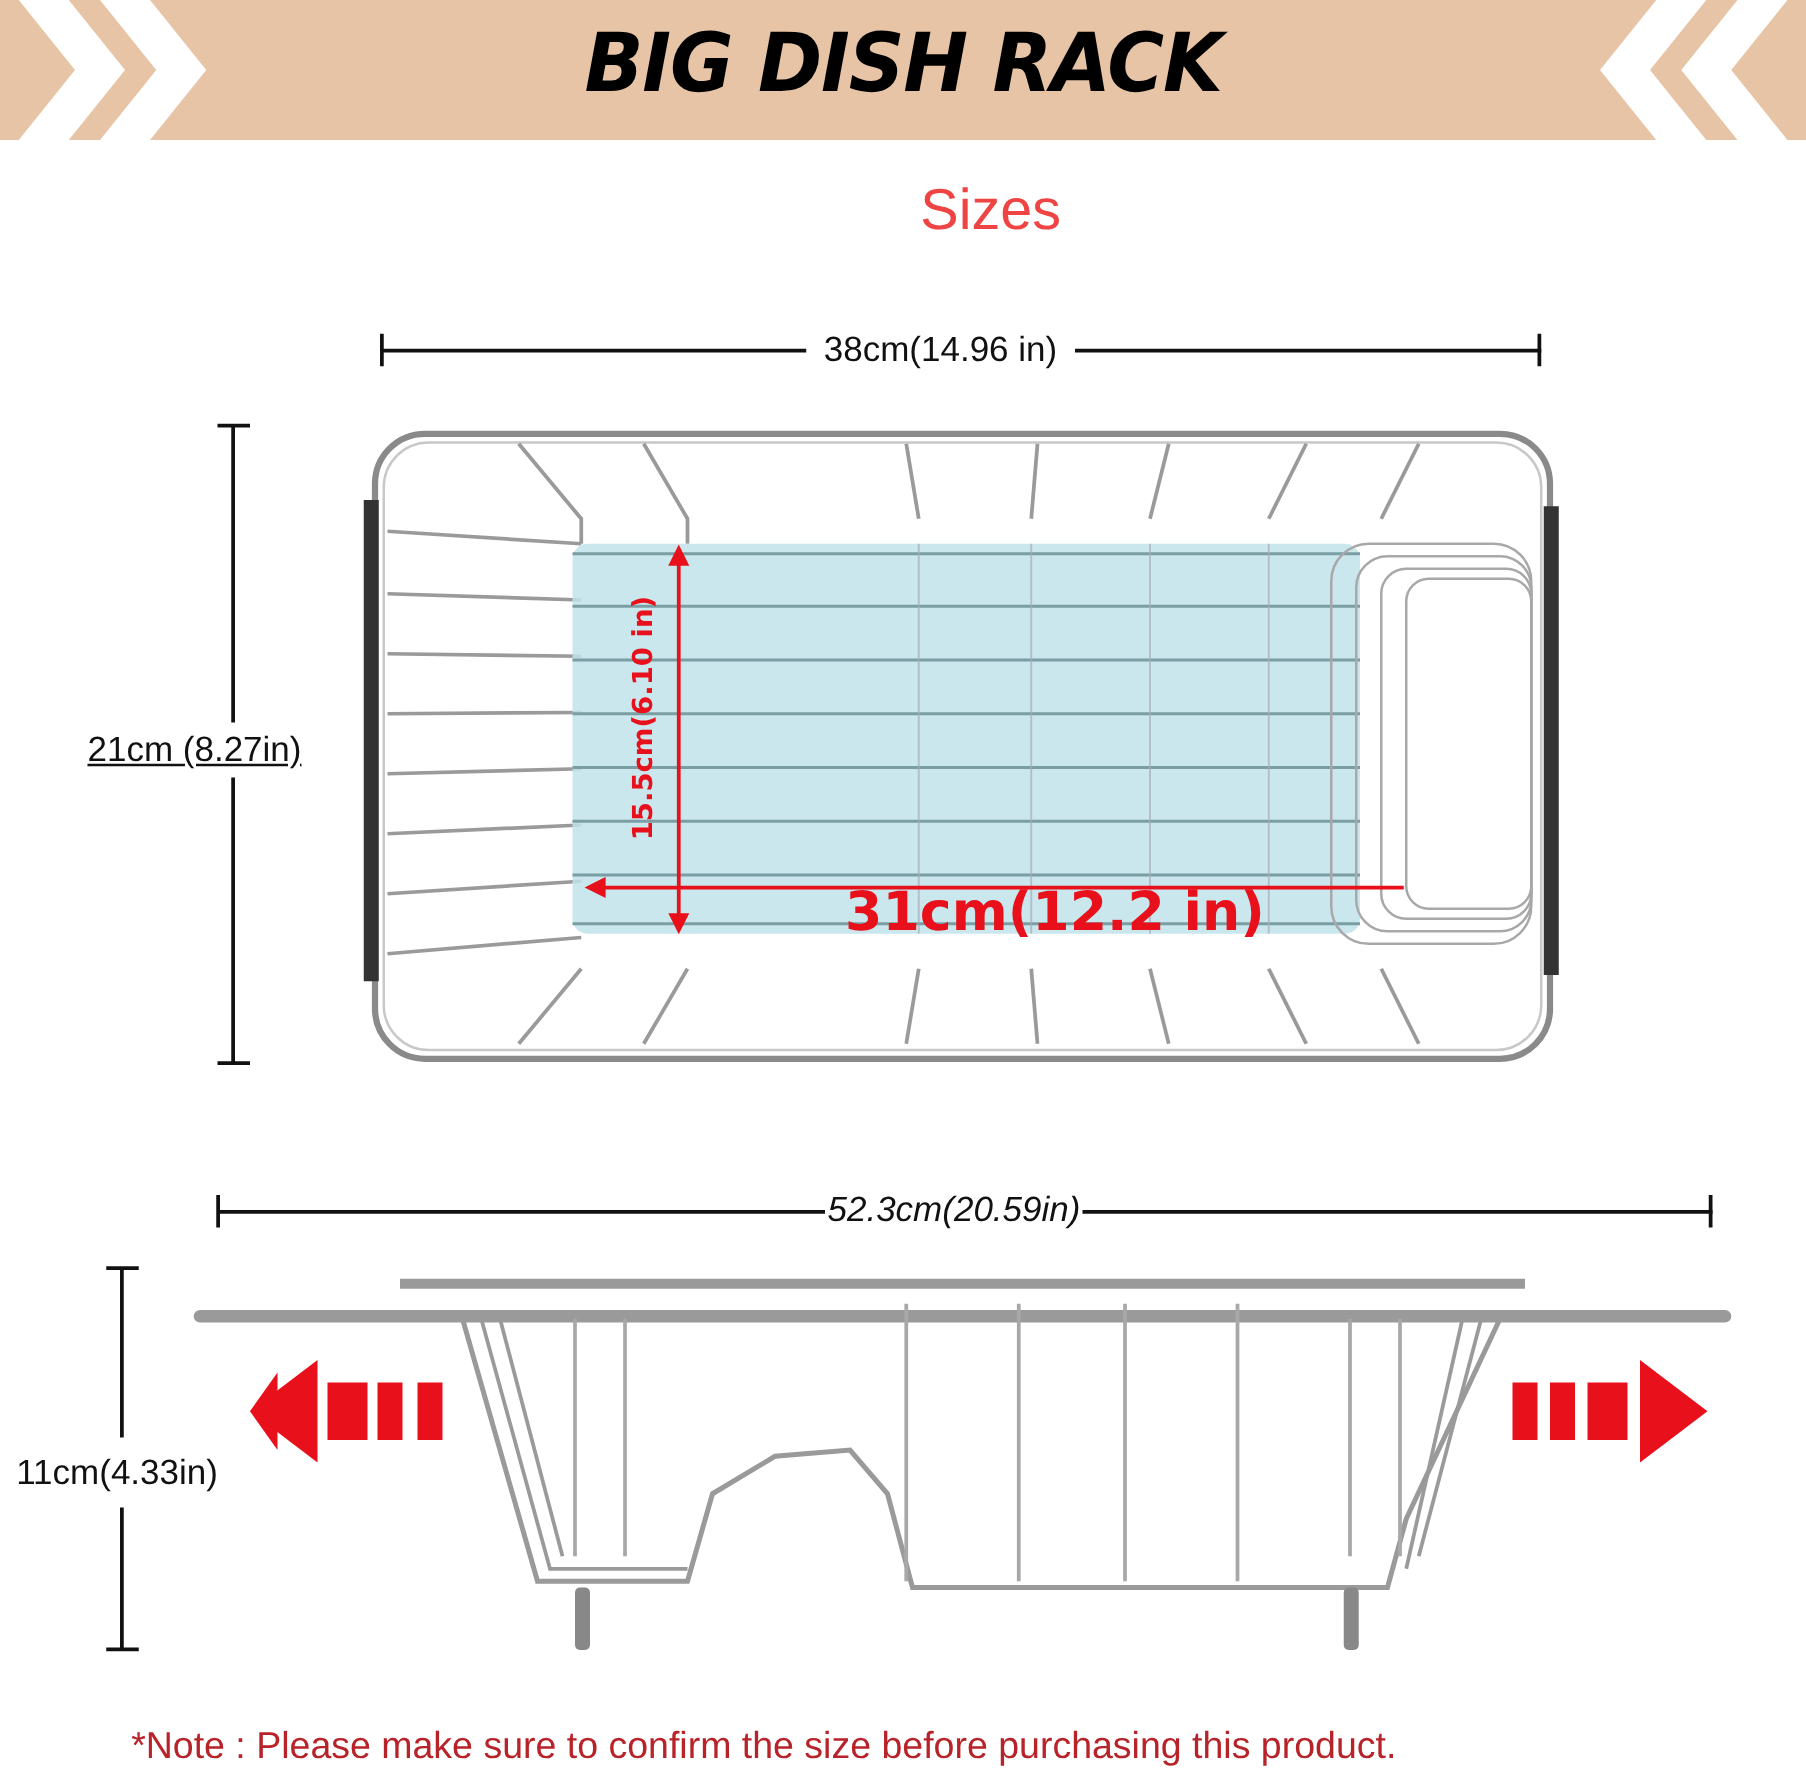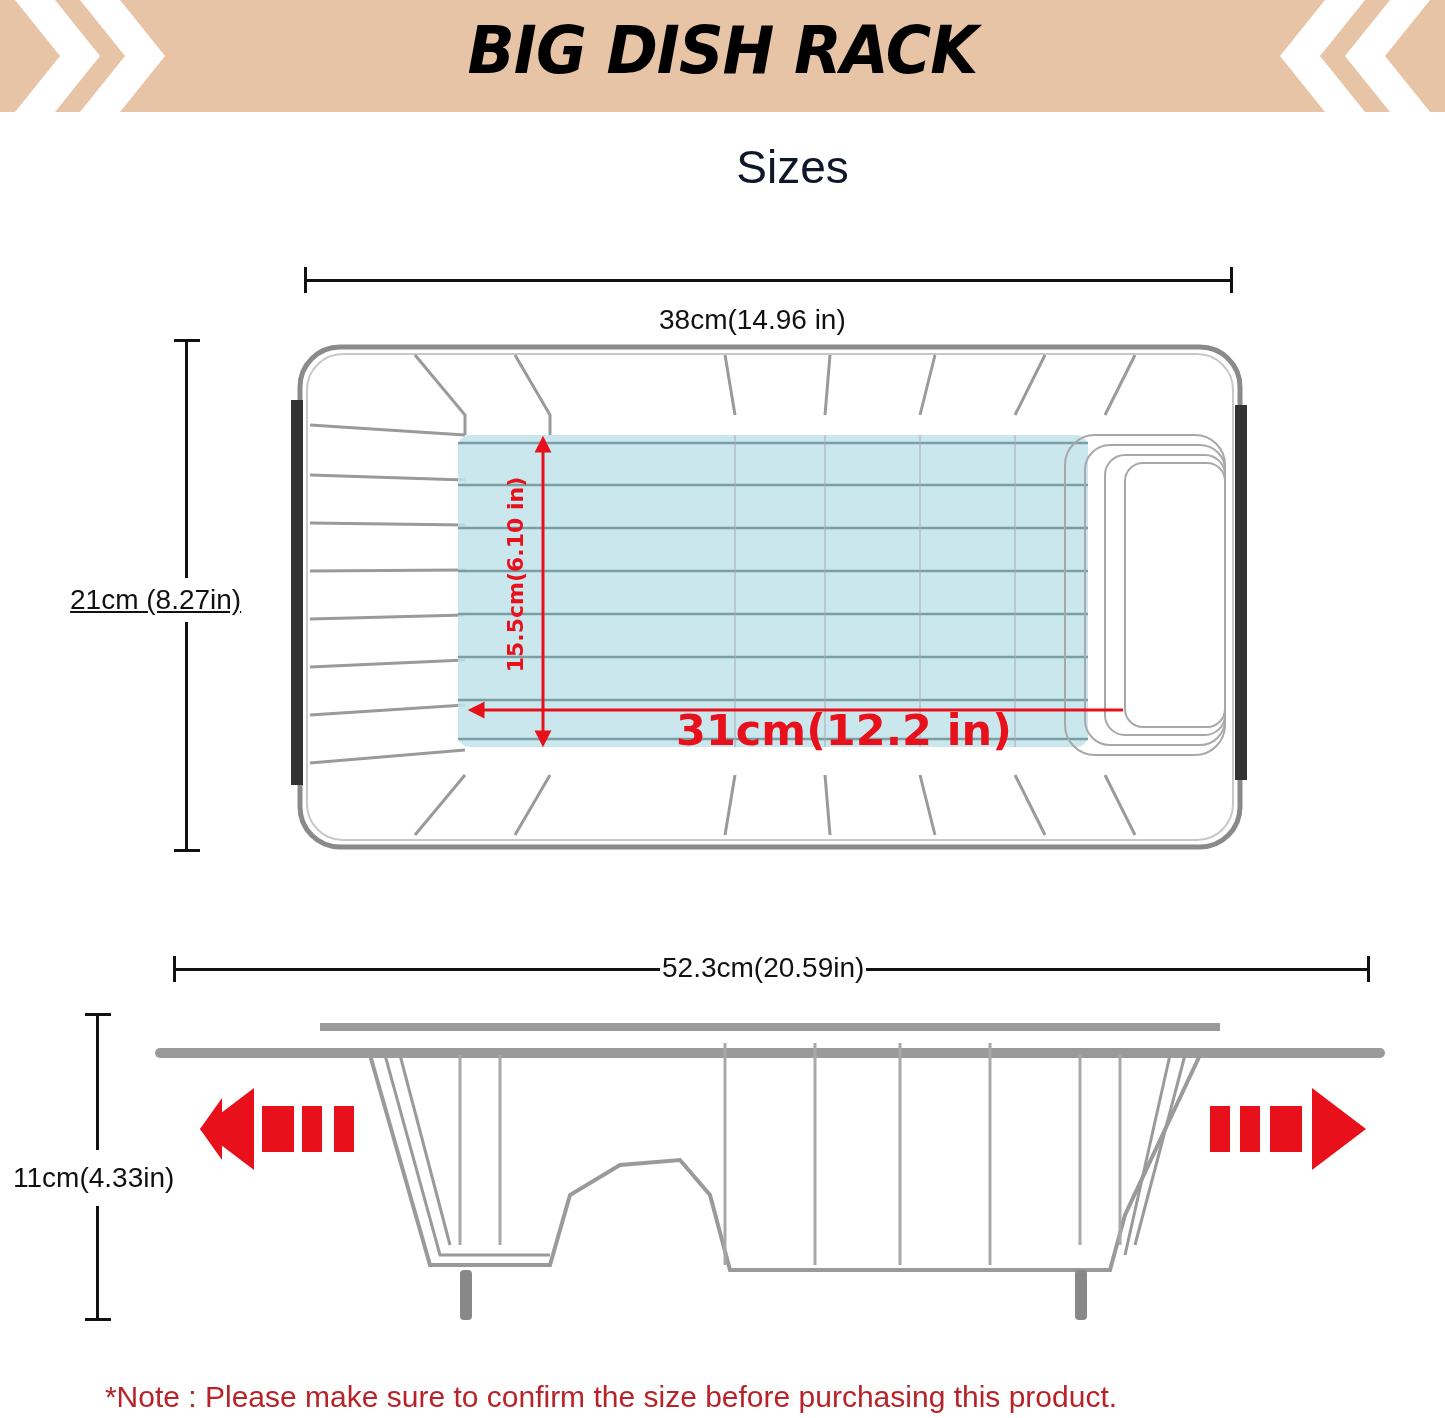--- a/index.html
+++ b/index.html
@@ -1,20 +1,20 @@
 <!DOCTYPE html>
 <html><head>
 <meta charset="utf-8">
 <style>
   html,body{margin:0;padding:0;background:#fff;}
   body{width:1445px;height:1418px;position:relative;overflow:hidden;font-family:"Liberation Sans",sans-serif;}
   .abs{position:absolute;}
   .banner{left:0;top:0;width:1445px;height:112px;background:#e8c4a6;}
   .title{left:0;top:14px;width:1445px;text-align:center;font-family:"DejaVu Sans",sans-serif;font-weight:900;font-style:italic;font-size:62px;letter-spacing:-1px;color:#000;transform:scaleY(1.05);}
-  .subtitle{left:0;top:140px;width:1445px;text-align:center;font-size:46px;color:#0f172a;padding-left:140px;box-sizing:border-box;}
+  .subtitle{left:0;top:140px;width:1445px;text-align:center;font-size:46px;color:#ef4444;padding-left:140px;box-sizing:border-box;}
   .dim{font-size:28px;color:#111;background:#fff;white-space:nowrap;}
   .hline{height:3px;background:#111;}
   .vline{width:3px;background:#111;}
   .cap-v{width:3px;height:26px;background:#111;}
   .cap-h{height:3px;width:26px;background:#111;}
   .note{left:0;top:1380px;width:1222px;text-align:center;font-size:30px;color:#b8232a;padding-left:0;}
   .red{color:#e8101a;font-weight:900;font-family:"DejaVu Sans",sans-serif;}
 </style>
 </head>
 <body>
@@ -27,21 +27,21 @@
     <polygon points="1365,0 1325,0 1280,56 1325,112 1365,112 1320,56" fill="#fff"></polygon>
   </svg>
 </div>
 <div class="abs title">BIG DISH RACK</div>
 
 <div class="abs subtitle">Sizes</div>
 
 <div class="abs hline" style="left:305px;top:279px;width:928px;"></div>
 <div class="abs cap-v" style="left:304px;top:267px;"></div>
 <div class="abs cap-v" style="left:1230px;top:267px;"></div>
-<div class="abs dim" style="left:645px;top:264px;padding:0 14px;margin-top:40px;">38cm(14.96 in)</div>
+<div class="abs dim" style="left:645px;top:264px;padding:0 14px;">38cm(14.96 in)</div>
 
 <div class="abs vline" style="left:185px;top:340px;height:510px;"></div>
 <div class="abs cap-h" style="left:174px;top:339px;"></div>
 <div class="abs cap-h" style="left:174px;top:849px;"></div>
 <div class="abs dim" style="left:70px;top:578px;padding:6px 0;text-decoration:underline;">21cm (8.27in)</div>
 
 <svg class="abs" style="left:285px;top:335px" width="970" height="525">
   <rect x="15" y="12" width="940" height="500" rx="40" fill="none" stroke="#8a8a8a" stroke-width="5"></rect>
   <rect x="22" y="19" width="926" height="486" rx="36" fill="none" stroke="#c8c8c8" stroke-width="2"></rect>
   <rect x="6" y="65" width="12" height="385" fill="#333"></rect>
@@ -100,21 +100,21 @@
     <line x1="190" y1="375" x2="838" y2="375"></line>
     <polygon points="198,369 186,375 198,381"></polygon>
   </g>
 </svg>
 <div class="abs red" style="left:350px;top:562px;font-size:22px;transform:rotate(-90deg);transform-origin:center;width:330px;text-align:center;">15.5cm(6.10 in)</div>
 <div class="abs red" style="left:676px;top:664px;font-size:43px;margin-top:41px;">31cm(12.2 in)</div>
 
 <div class="abs hline" style="left:174px;top:968px;width:1196px;"></div>
 <div class="abs cap-v" style="left:173px;top:956px;"></div>
 <div class="abs cap-v" style="left:1367px;top:956px;"></div>
-<div class="abs dim" style="left:660px;top:952px;padding:0 2px;">52.3cm(20.59in)</div>
+<div class="abs dim" style="left:660px;top:952px;padding:0 2px;font-style:italic;">52.3cm(20.59in)</div>
 
 <div class="abs vline" style="left:96px;top:1014px;height:306px;"></div>
 <div class="abs cap-h" style="left:85px;top:1013px;"></div>
 <div class="abs cap-h" style="left:85px;top:1318px;"></div>
 <div class="abs dim" style="left:13px;top:1150px;padding:12px 0;">11cm(4.33in)</div>
 
 <svg class="abs" style="left:150px;top:1015px" width="1245" height="310">
   <g stroke="#9a9a9a" fill="none">
     <path d="M10,38 L1230,38" stroke-width="10" stroke-linecap="round"></path>
     <path d="M170,12 L1070,12" stroke-width="8"></path>

